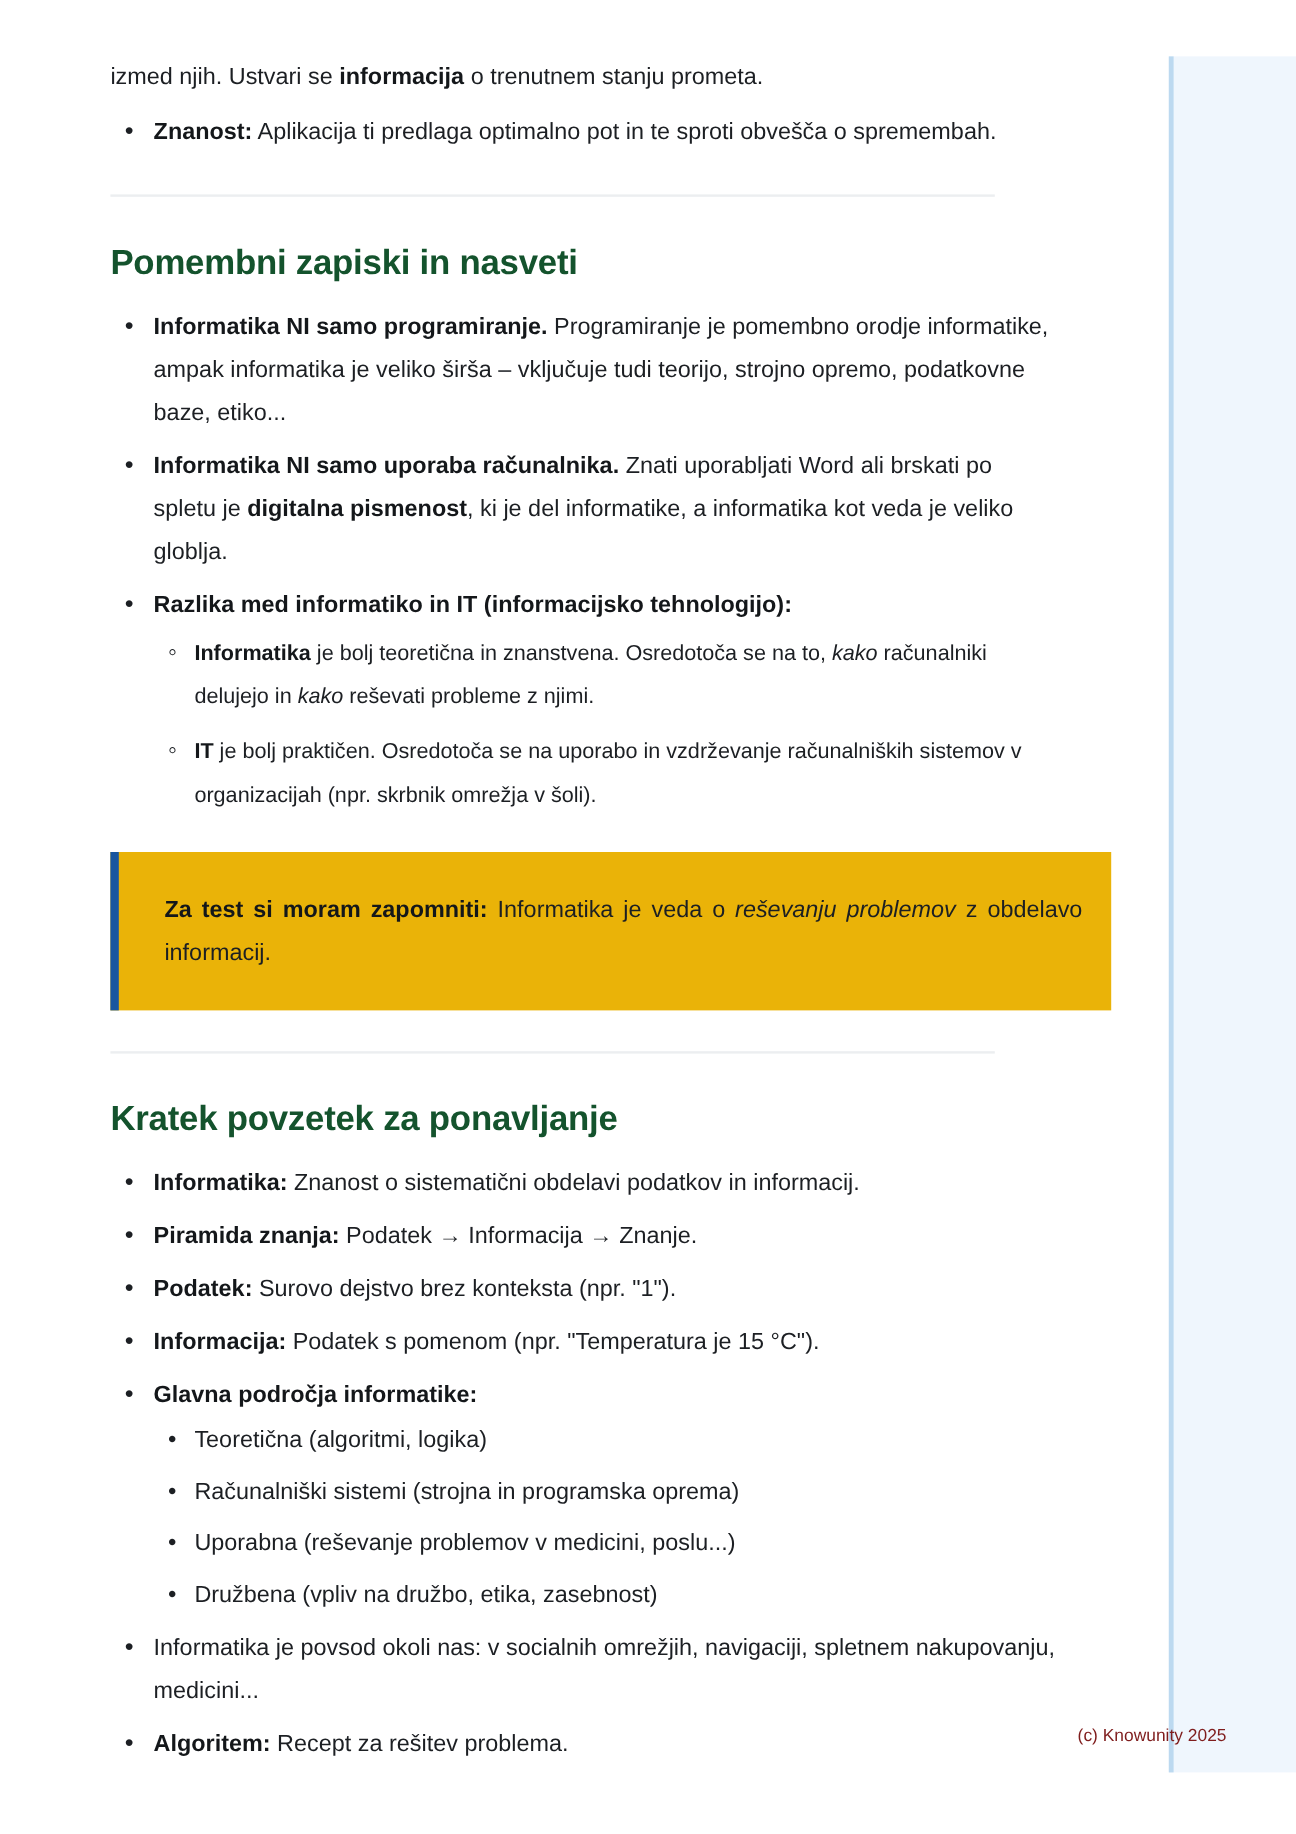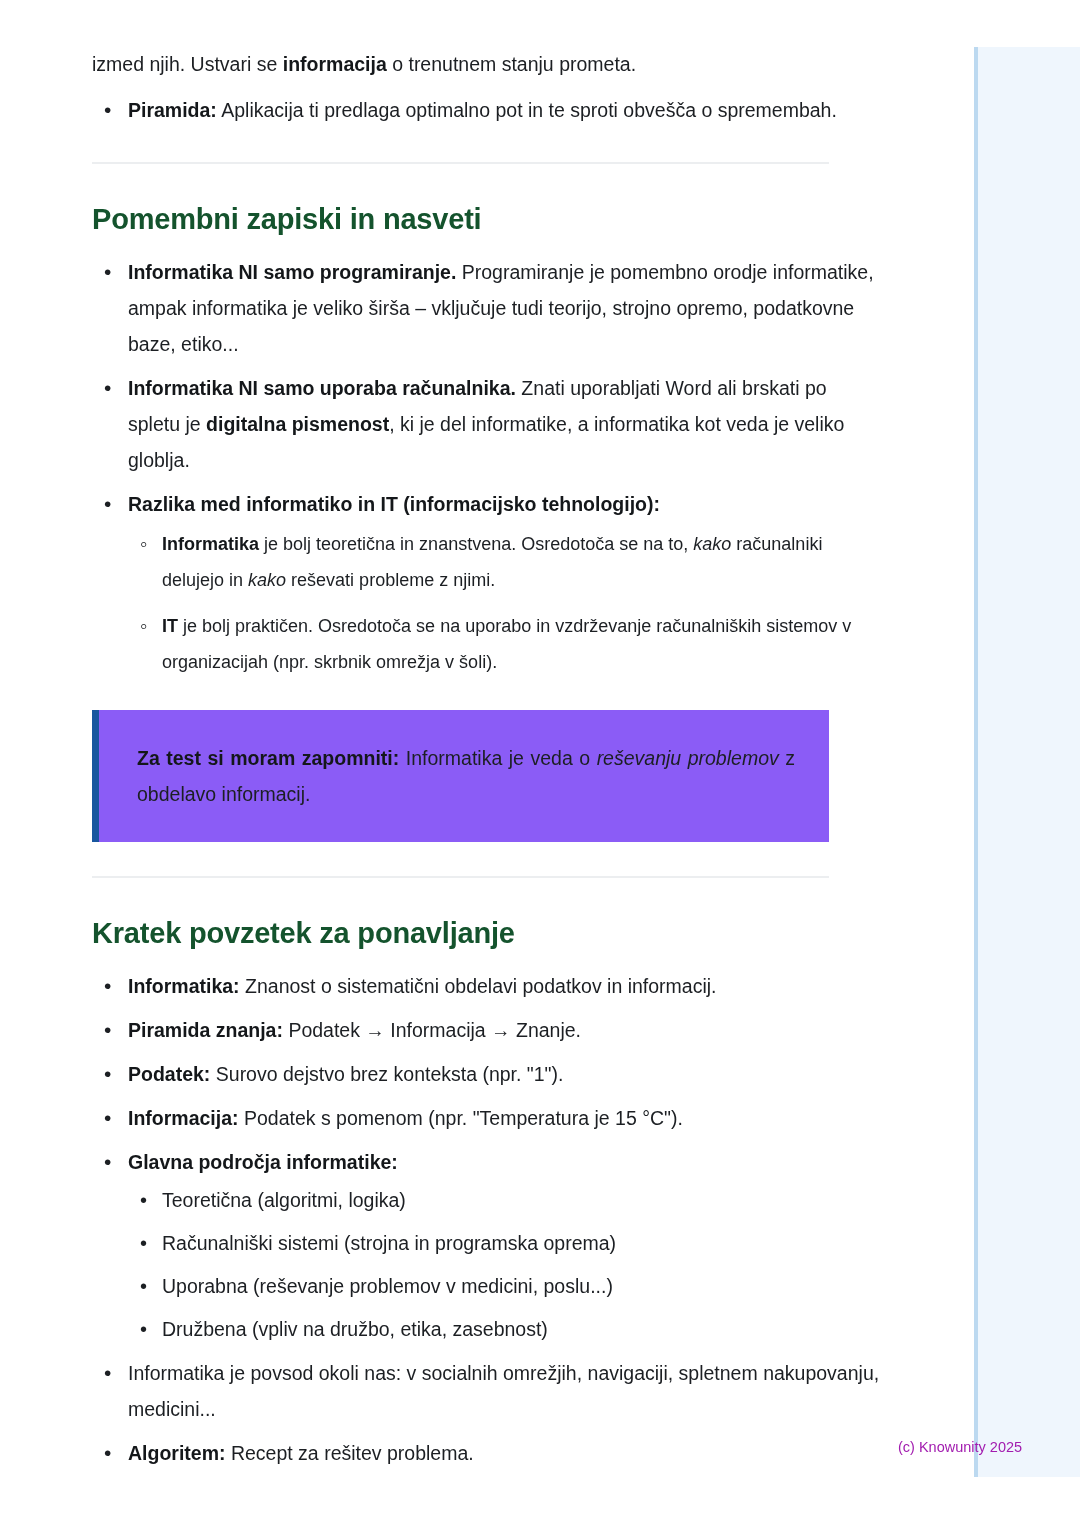--- a/index.html
+++ b/index.html
@@ -131,42 +131,42 @@
     line-height: 36px;
     color: #1c1f23;
   }
 
   b, strong { font-weight: bold; color: #14171a; }
   i, em { font-style: italic; }
 
   
   .callout {
     margin: 30px 0 0 0;
-    width: 737px;
+    width: 834px;
     box-sizing: border-box;
-    background: #8b5cf6;
+    background: #eab308;
     border-left: 7px solid #18569f;
-    padding: 30px 34px 30px 38px;
+    padding: 30px 24px 30px 38px;
   }
   .callout p {
     margin: 0;
     font-size: 19.5px;
     line-height: 36px;
     text-align: justify;
     color: #1c1f23;
   }
 
   
   .watermark {
     position: absolute;
     left: 898px;
     top: 1438px;
     font-size: 14.5px;
     line-height: 18px;
-    color: #a21caf;
+    color: #7f1d1d;
     z-index: 2;
     white-space: nowrap;
   }
 
   .spacer-top { height: 2px; }
 </style>
 </head>
 <body>
 
 <div class="right-panel"></div>
@@ -174,21 +174,21 @@
 <div class="page">
 
   <div class="spacer-top"></div>
 
   <p class="para">
     <span>izmed njih. Ustvari se </span><b>informacija</b><span> o trenutnem stanju prometa.</span>
   </p>
 
   <ul class="lvl1">
     <li>
-      <b>Piramida:</b><span> Aplikacija ti predlaga optimalno pot in te sproti obvešča o spremembah.</span>
+      <b>Znanost:</b><span> Aplikacija ti predlaga optimalno pot in te sproti obvešča o spremembah.</span>
     </li>
   </ul>
 
   <hr class="rule">
 
   <h2 class="section-title">Pomembni zapiski in nasveti</h2>
 
   <ul class="lvl1">
 
     <li>

